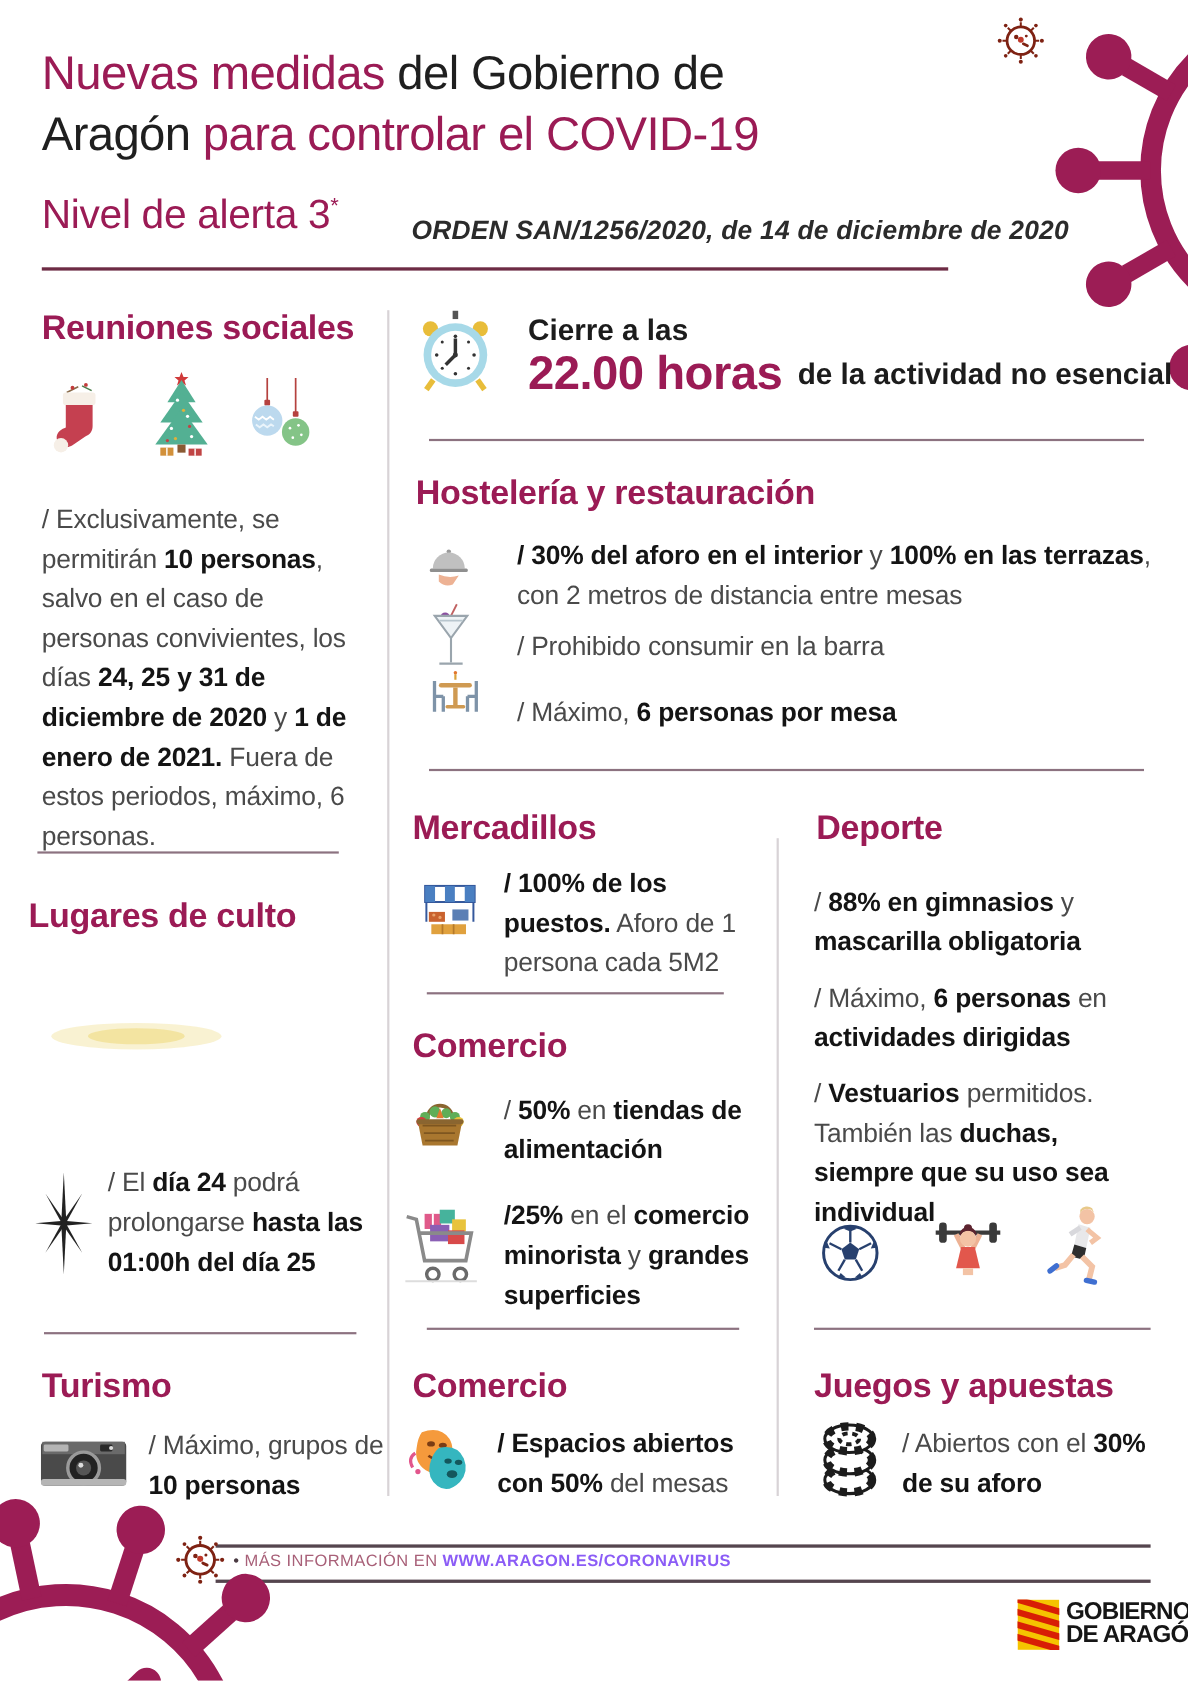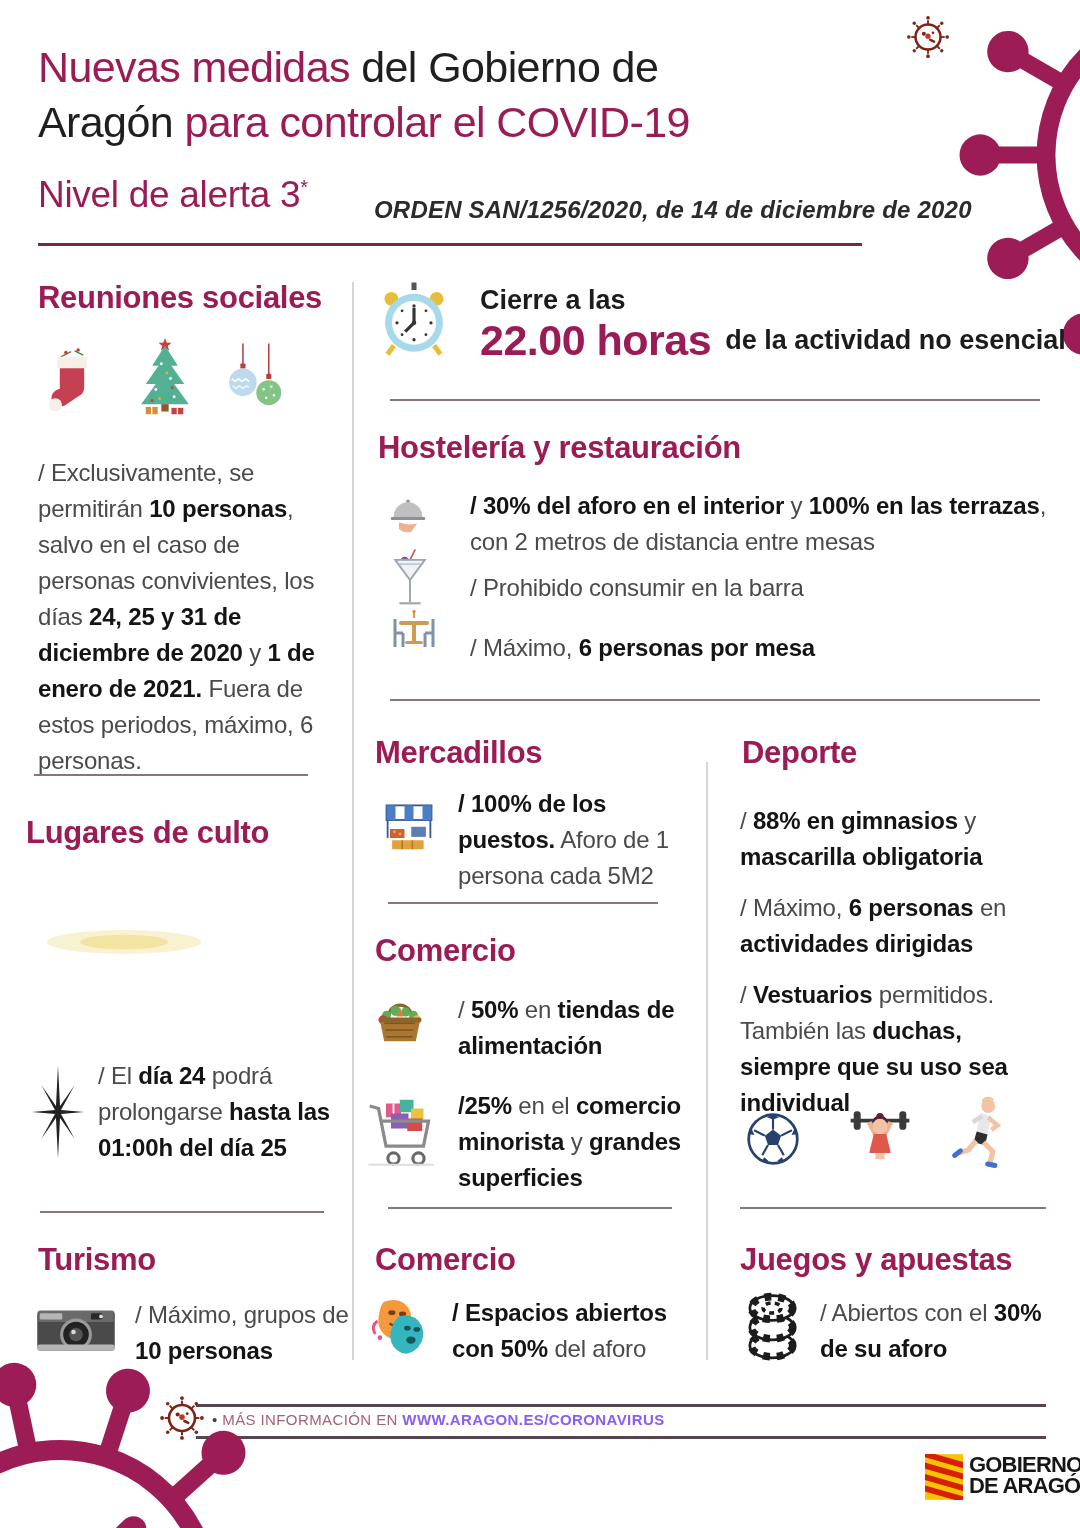--- a/index.html
+++ b/index.html
@@ -391,21 +391,21 @@
     <circle cx="10" cy="34" r="2" fill="#e2568c"></circle>
     <path d="M13 4 q14 -5 21 5 q5 8 -1 19 q-8 11 -17 5 q-9 -6 -7 -17 q1 -8 4 -12 Z" fill="#f59a3c"></path>
     <ellipse cx="20" cy="13" rx="3" ry="2" fill="#7a3c14"></ellipse>
     <ellipse cx="29" cy="14" rx="3" ry="2" fill="#7a3c14"></ellipse>
     <path d="M18 22 q5 4 10 1" stroke="#7a3c14" stroke-width="2" fill="none"></path>
     <path d="M26 16 q14 -3 19 8 q4 10 -3 18 q-9 9 -17 3 q-8 -6 -6 -16 q2 -9 7 -13 Z" fill="#35b6bf"></path>
     <ellipse cx="33" cy="26" rx="2.8" ry="2" fill="#14575c"></ellipse>
     <ellipse cx="41" cy="27" rx="2.8" ry="2" fill="#14575c"></ellipse>
     <ellipse cx="36" cy="36" rx="4" ry="3" fill="#14575c"></ellipse>
   </svg>
-  <div class="abs rt" style="left:452px;top:1295px;width:258px"><span class="b">/ Espacios abiertos con 50%</span><span> del aforo</span></div>
+  <div class="abs rt" style="left:452px;top:1295px;width:258px"><span class="b">/ Espacios abiertos con 50%</span><span> del mesas</span></div>
 
   <div class="abs sec-title" style="left:742px;top:735px">Deporte</div>
   <div class="abs rt" style="left:740px;top:803px;width:308px"><span>/ </span><span class="b">88% en gimnasios</span><span> y </span><span class="b">mascarilla obligatoria</span></div>
   <div class="abs rt" style="left:740px;top:890px;width:308px"><span>/ Máximo, </span><span class="b">6 personas</span><span> en </span><span class="b">actividades dirigidas</span></div>
   <div class="abs rt" style="left:740px;top:977px;width:312px"><span>/ </span><span class="b">Vestuarios</span><span> permitidos. También las </span><span class="b">duchas, siempre que su uso sea individual</span></div>
 
   <svg class="abs" style="left:746px;top:1112px" width="54" height="54" viewBox="0 0 40 40">
     <circle cx="20" cy="20" r="18" fill="#fff" stroke="#27406e" stroke-width="2"></circle>
     <polygon points="20,13 26,17.5 23.7,24.5 16.3,24.5 14,17.5" fill="#27406e"></polygon>
     <g stroke="#27406e" stroke-width="1.6">

